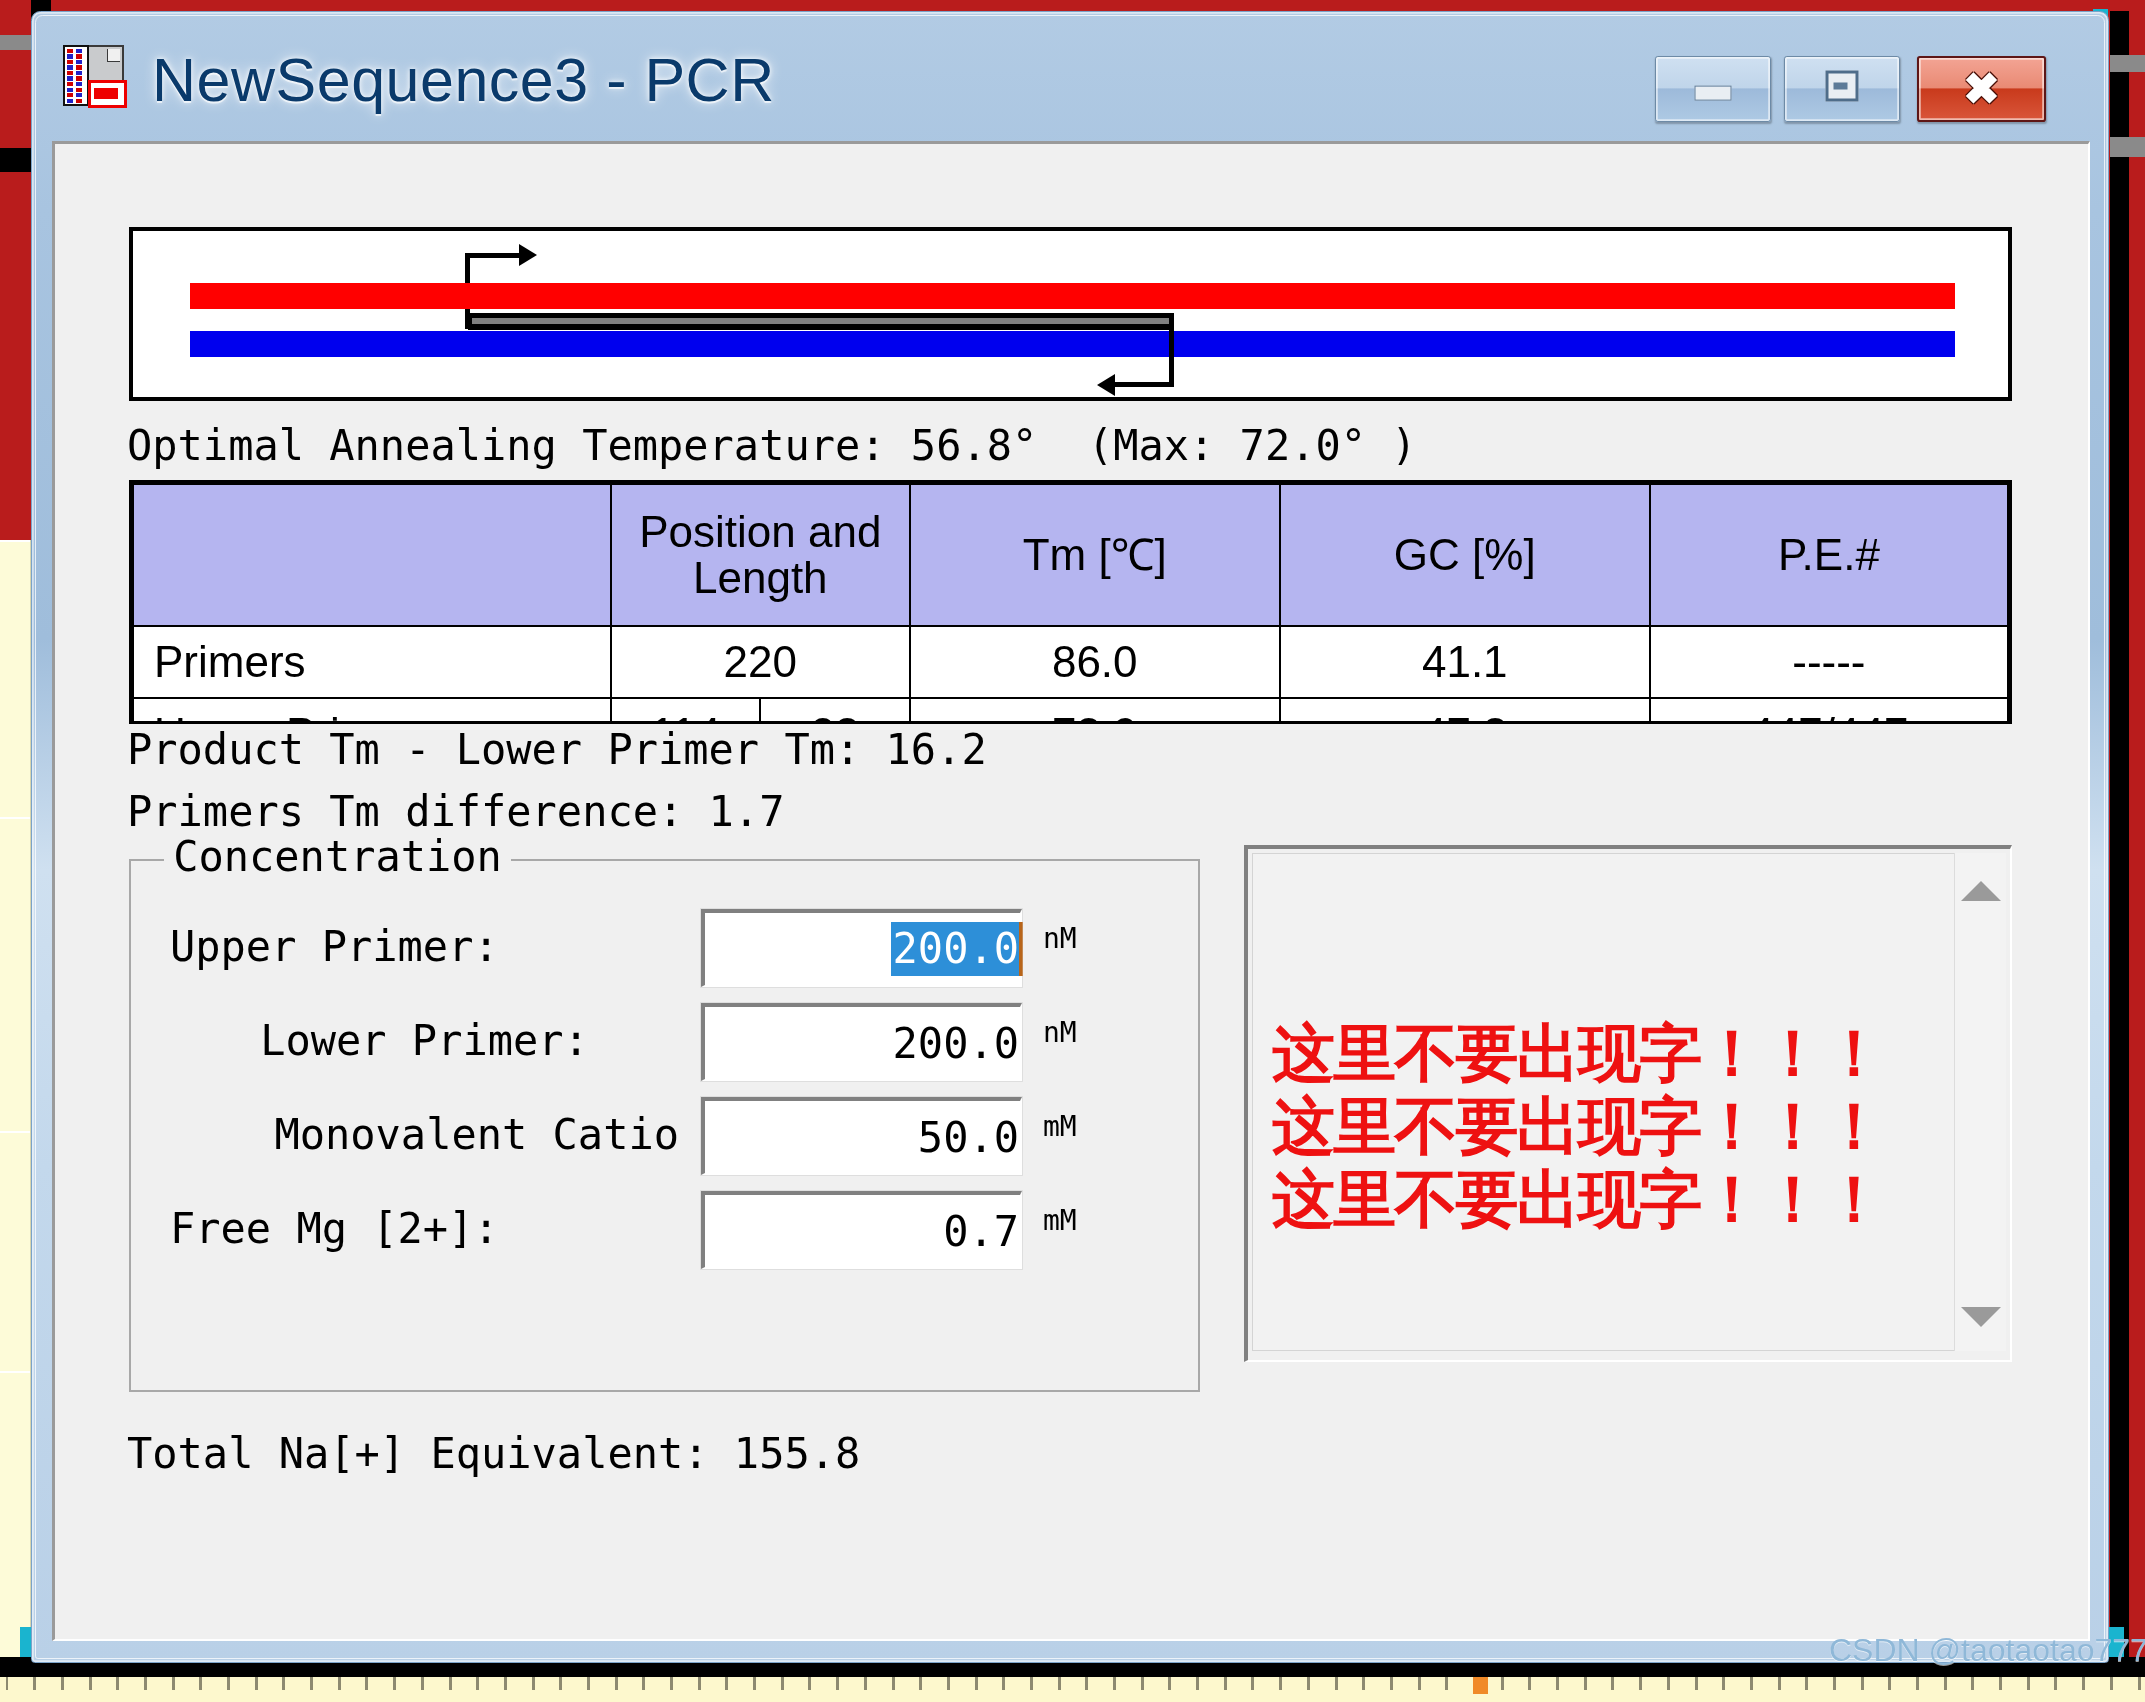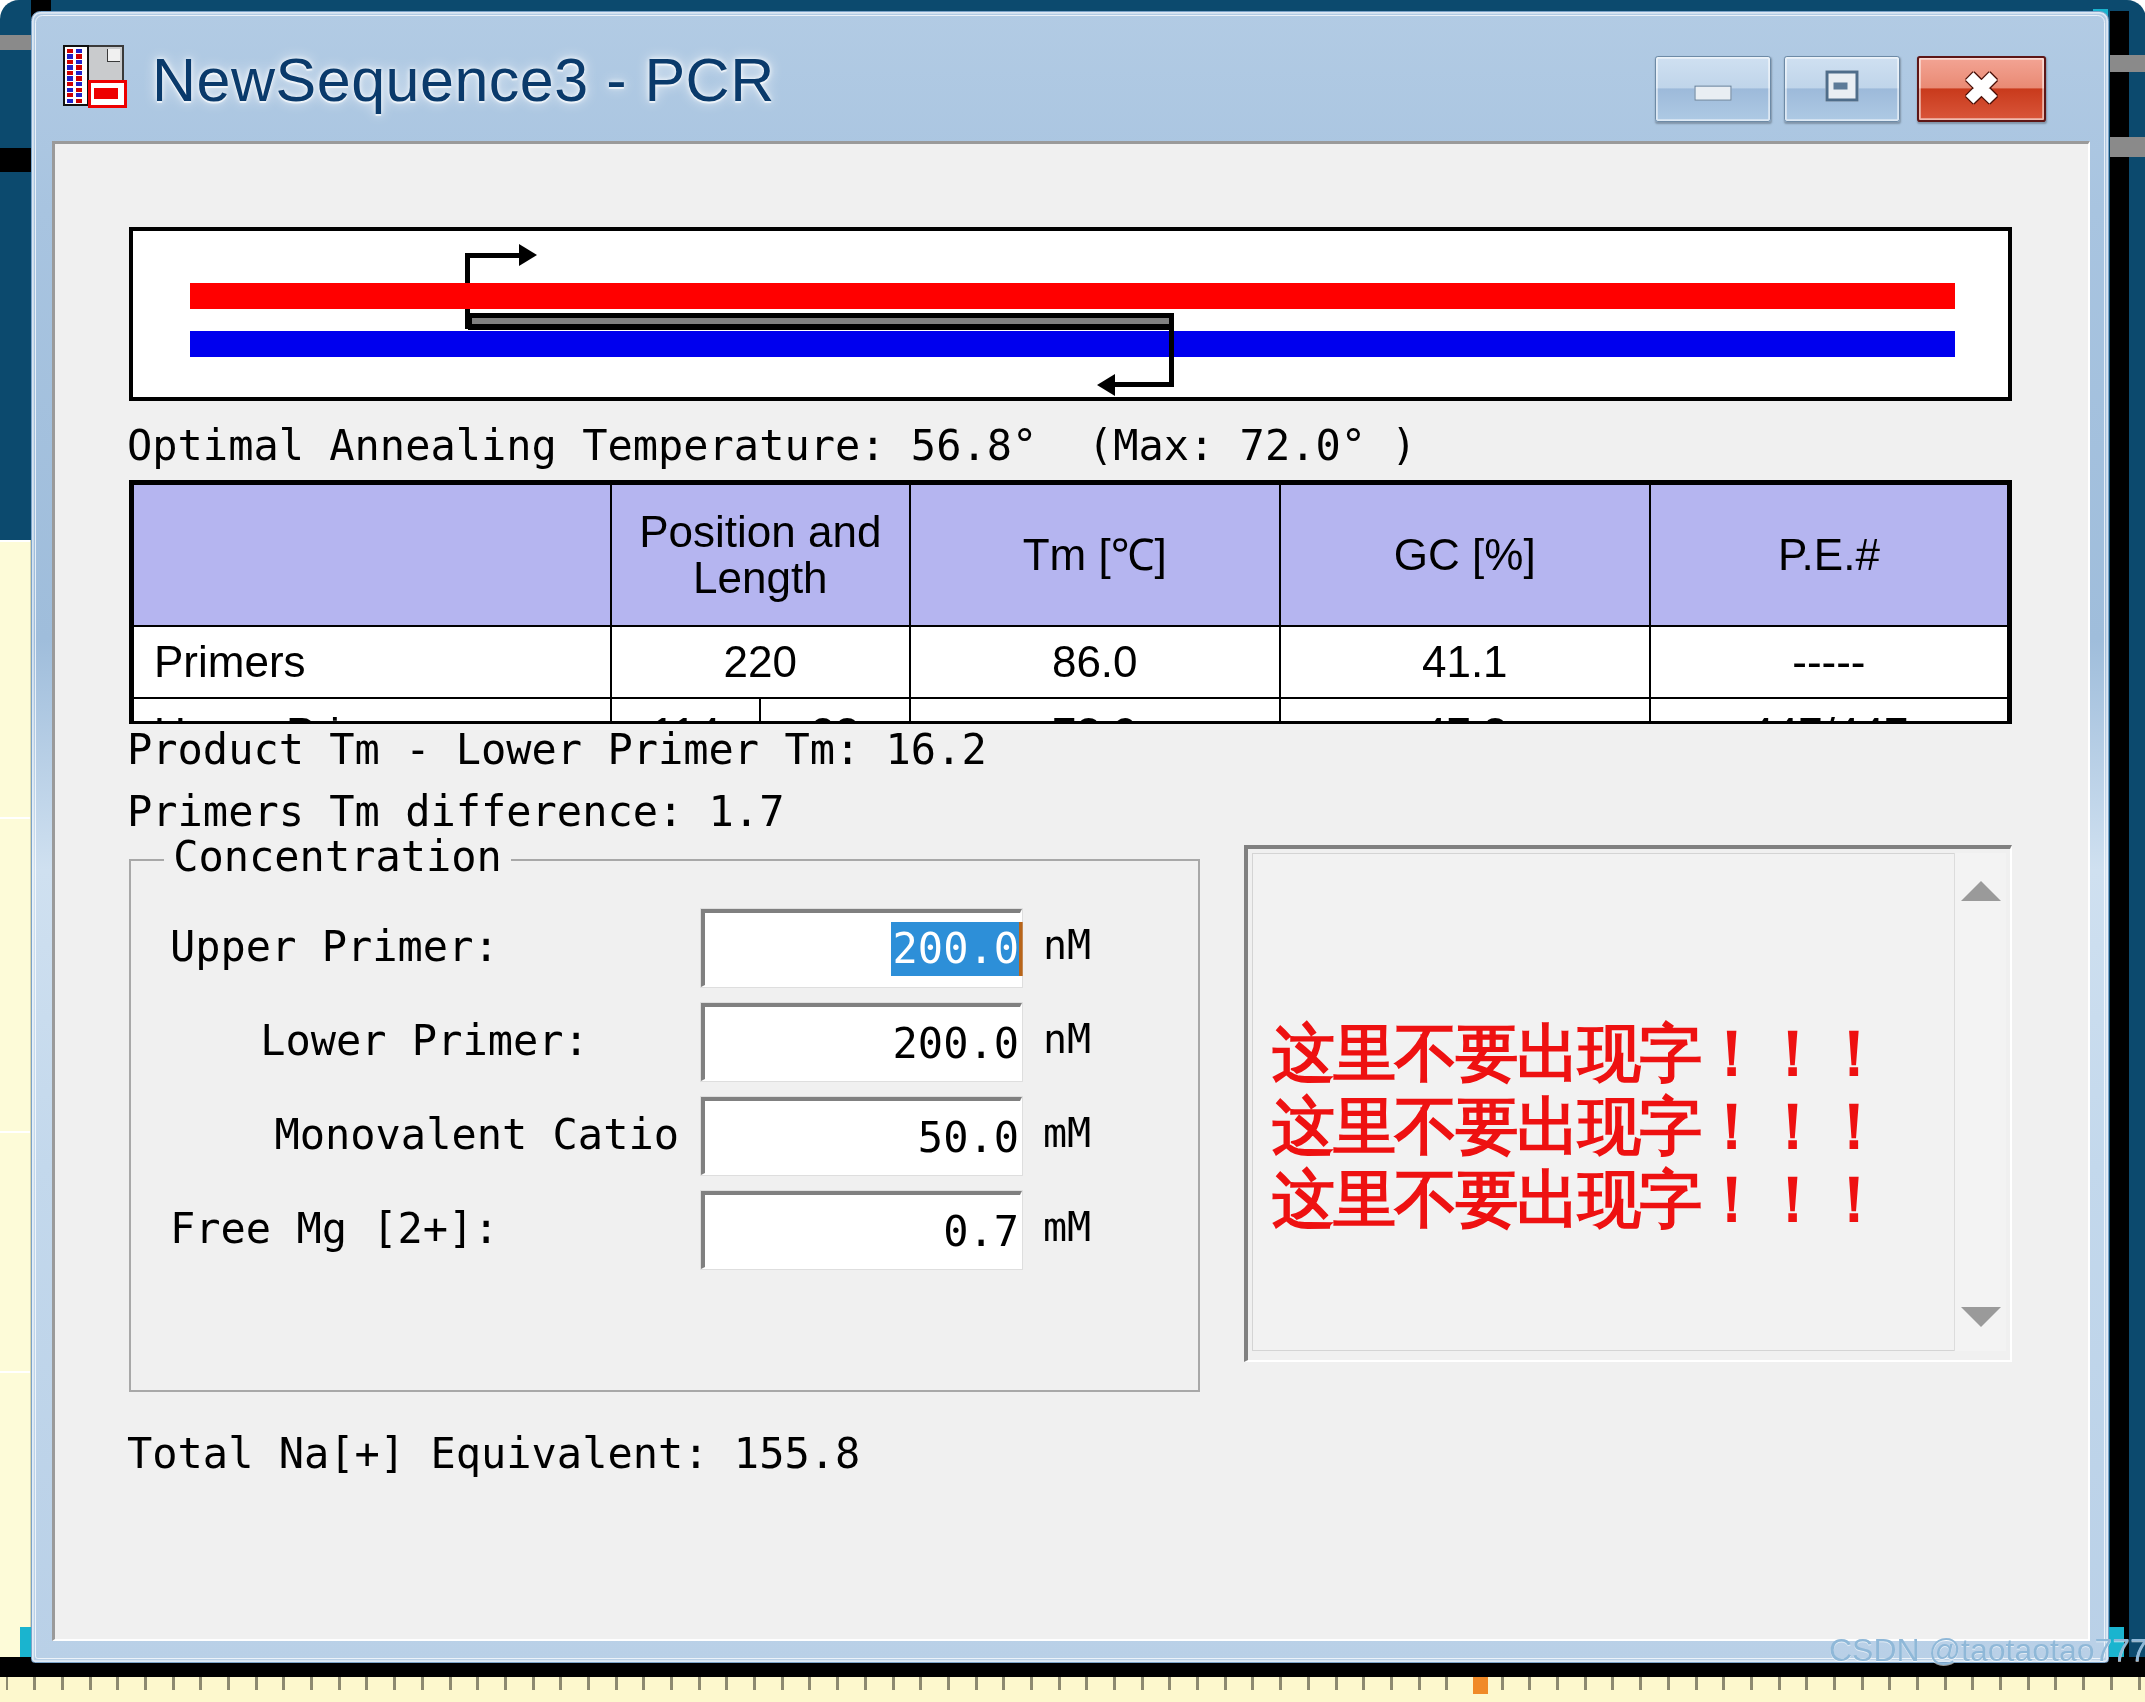--- a/index.html
+++ b/index.html
@@ -6,22 +6,21 @@
   html, body {
     width: 2146px; height: 1703px;
     overflow: hidden;
     font-family: "Liberation Sans", sans-serif;
   }
 
   
   #desktop {
     position: relative;
     width: 2146px; height: 1703px;
-    background: #0c4a6e;
-    border-radius: 19px;
+    background: #b91c1c;
   }
   
   #bg-page-left {
     position: absolute;
     left: 0; top: 540px;
     width: 31px; height: 1131px;
     background: #fdfbd8;
     border-right: 1.8px solid #d8d6b0;
   }
   #bg-page-left .bg-line {
@@ -402,21 +401,21 @@
   }
   .conc-value.selected {
     background: #2d8fd8;
     color: #ffffff;
     box-shadow: 3.7px 0 0 0 #b8651a;
     padding: 1.8px 0 3.7px 1.8px;
   }
   .conc-unit {
     position: absolute; left: 912px; top: 13px;
     font-family: "DejaVu Sans Mono", "Liberation Mono", monospace;
-    font-size: 40px;
+    font-size: 28px;
     color: #000000;
   }
 
   
   #right-panel {
     position: absolute; left: 1189px; top: 701px;
     width: 768px; height: 517px;
     background: #f0f0f0;
     border-top: 4.6px solid #808080;
     border-left: 4.6px solid #808080;

